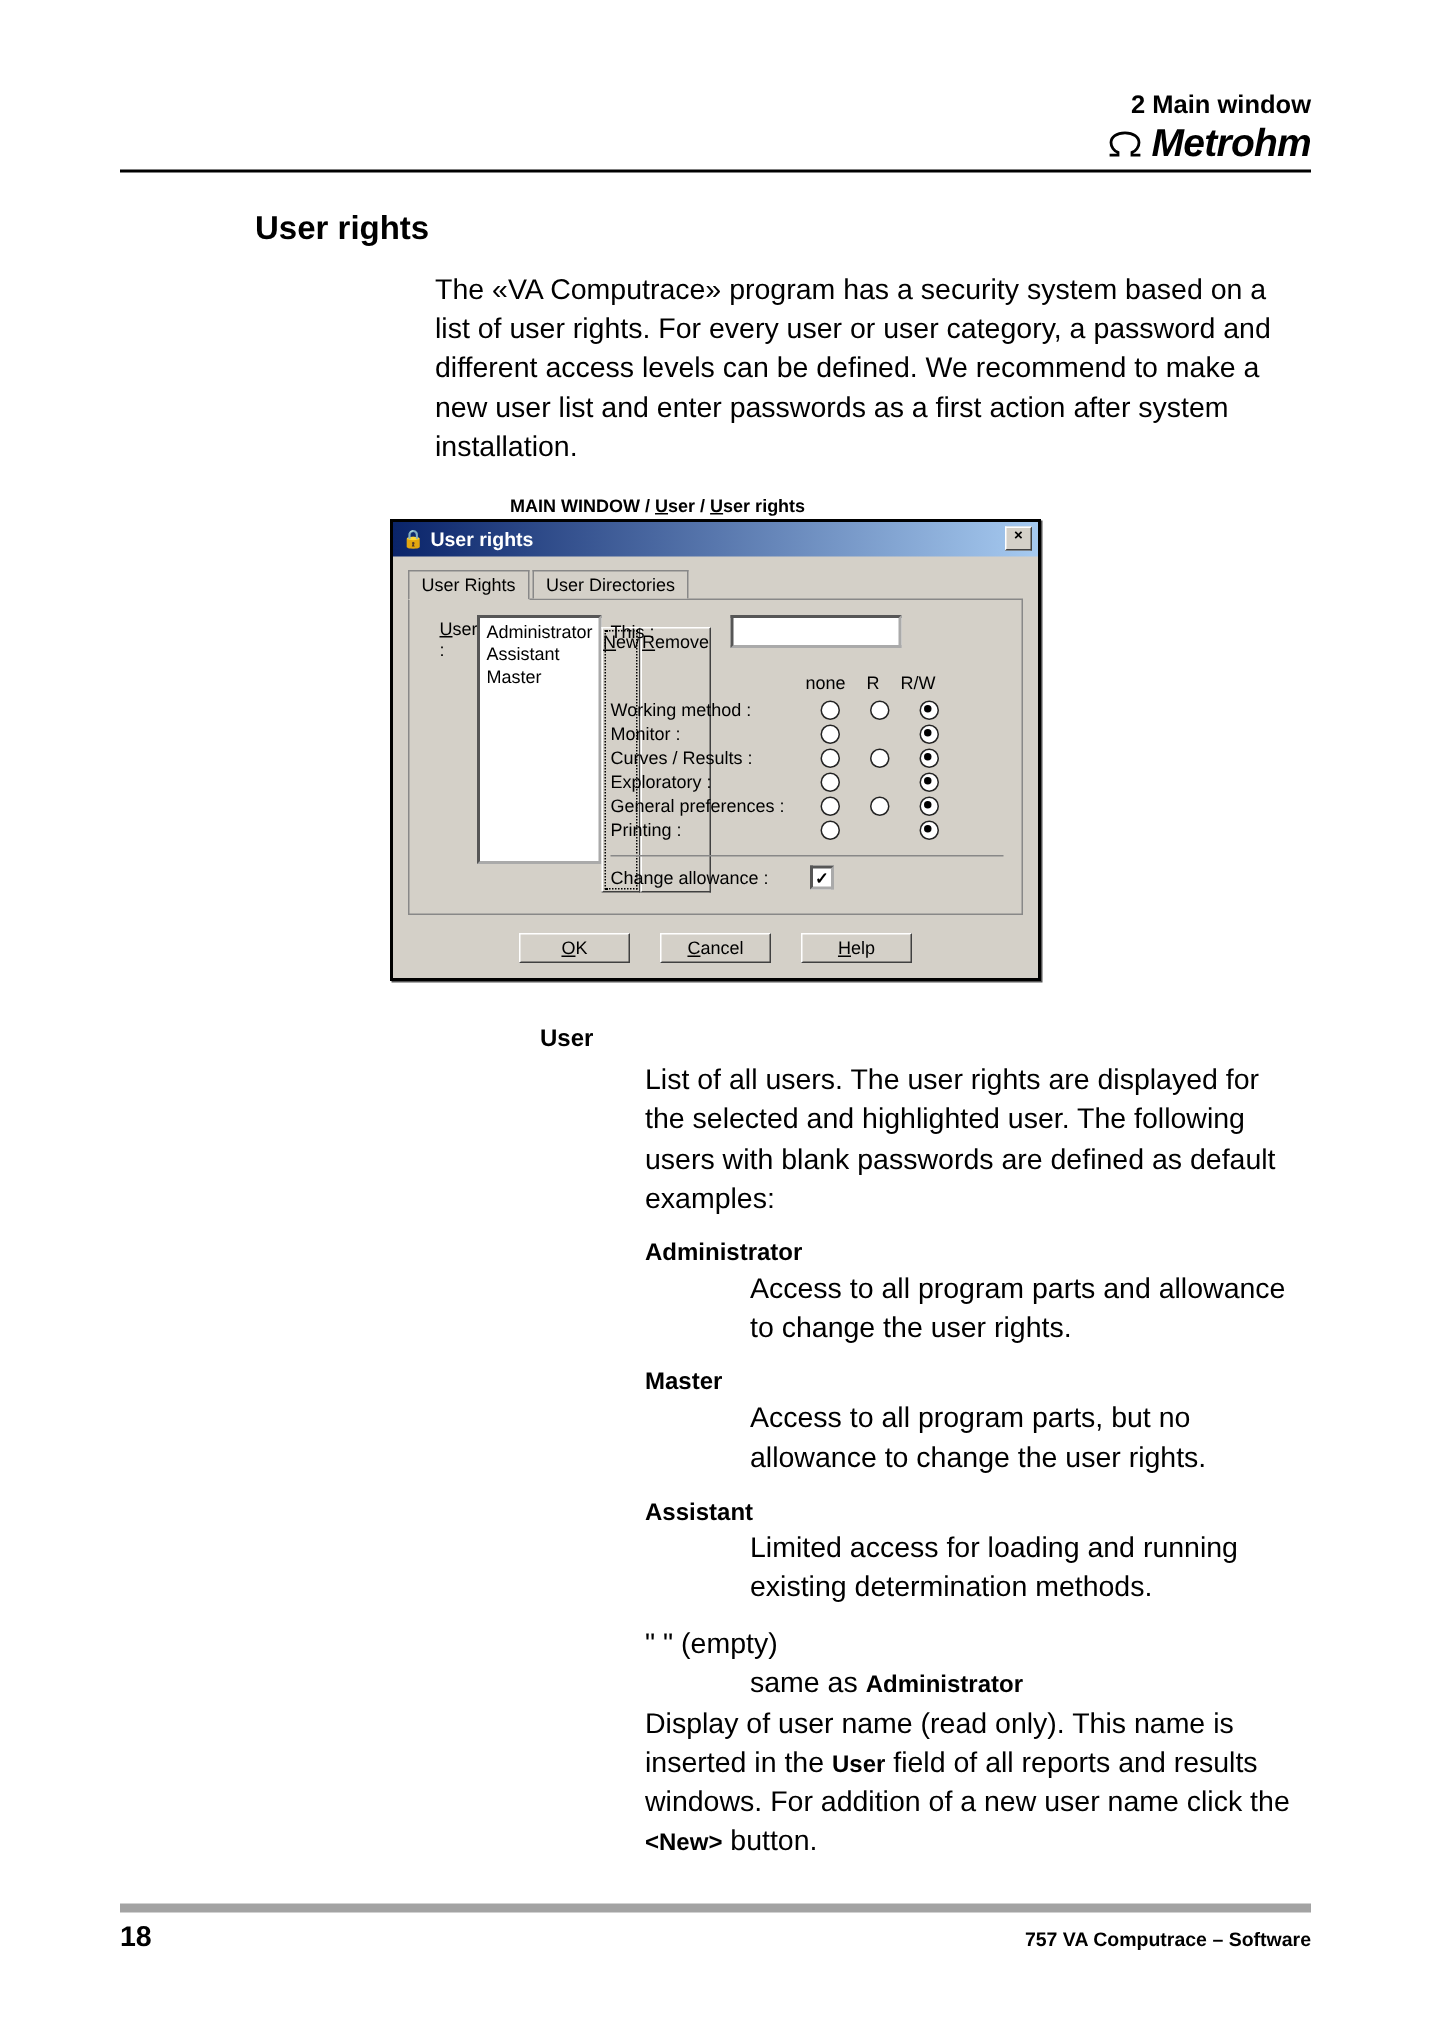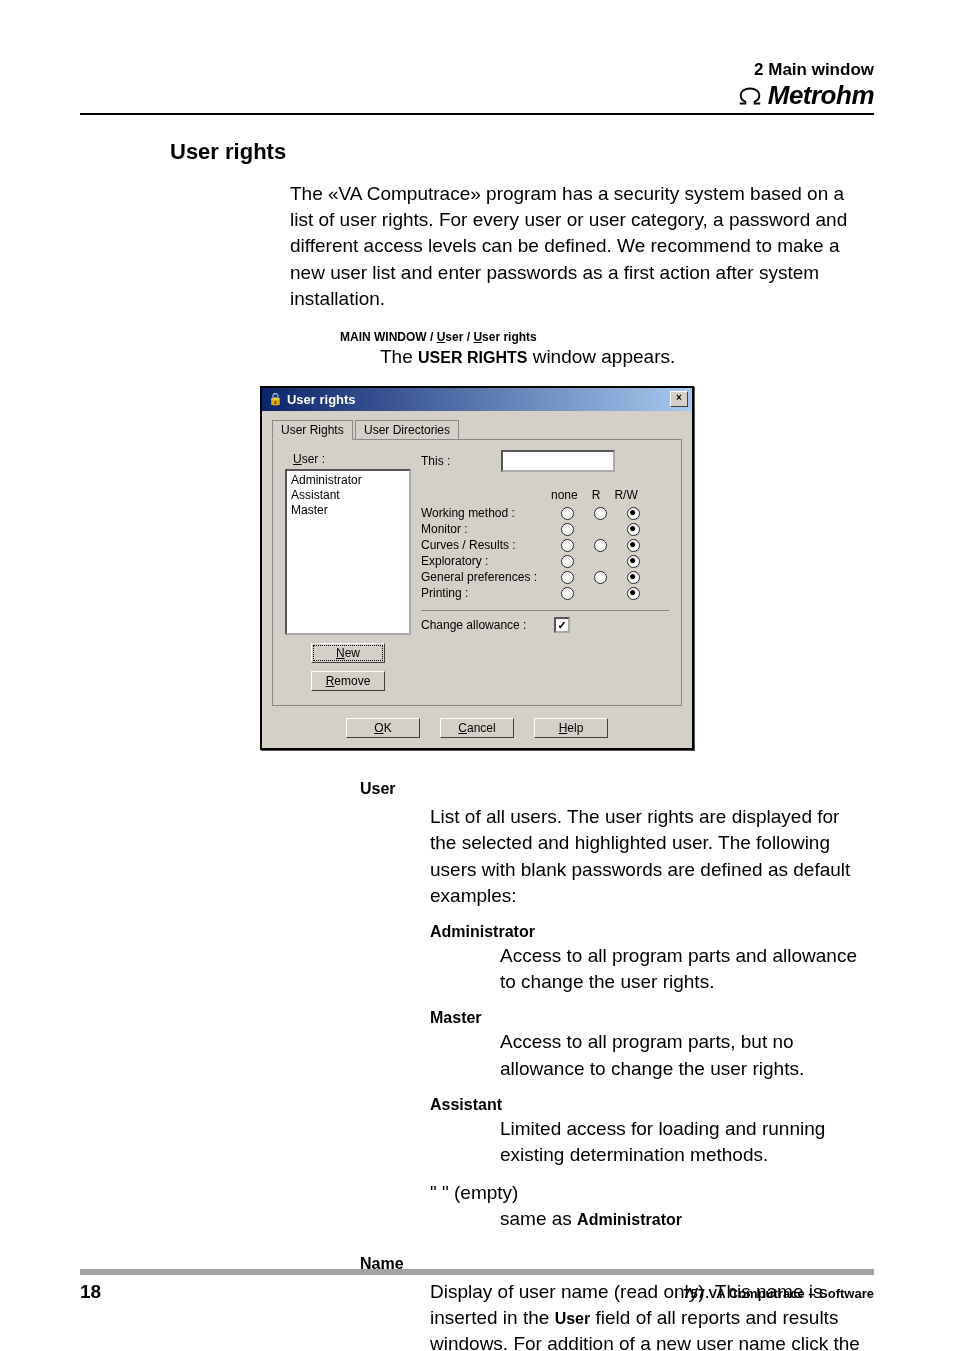--- a/index.html
+++ b/index.html
@@ -107,21 +107,21 @@
     top:1px;
     margin-right:-1px;
   }
   .tab.active{background:#d4d0c8;border-bottom:1px solid #d4d0c8;z-index:2;}
   .tabpanel{
     border:1px solid #888;
     padding:10px 12px 14px 12px;
     background:#d4d0c8;
   }
   .formrow{display:flex;gap:10px;}
-  .leftcol{width:126px;display:flex;flex-direction:column;}
+  .leftcol{width:112px;display:flex;}
   .userlabel{margin:2px 0 3px 8px;}
   .userlabel .ul{text-decoration:underline;}
   .listbox{
     background:#fff;
     border:2px inset #aaa;
     height:158px;
     padding:2px 4px;
     font-size:12px;
     line-height:15px;
   }
@@ -208,23 +208,20 @@
       <span>Metrohm</span>
     </div>
   </div>
 
   <div class="section-title">User rights</div>
 
   <div class="body-text">The «VA Computrace» program has a security system based on a list of user rights. For every user or user category, a password and different access levels can be defined. We recommend to make a new user list and enter passwords as a first action after system installation.</div>
 
   <div class="menupath">
     <span>MAIN WINDOW</span><span> / </span><span class="u">U</span><span>ser</span><span> / </span><span class="u">U</span><span>ser rights</span>
-  </div>
-  <div class="caption-line">
-    <span>The </span><span class="bold">USER RIGHTS</span><span> window appears.</span>
   </div>
 
   <div class="dialog">
     <div class="titlebar">
       <span class="lockicon">🔒</span>
       <span>User rights</span>
       <span class="closebtn">×</span>
     </div>
     <div class="dlgbody">
       <div class="tabs">
@@ -317,21 +314,20 @@
   <div class="subterm-body">Access to all program parts, but no allowance to change the user rights.</div>
 
   <div class="subterm">Assistant</div>
   <div class="subterm-body">Limited access for loading and running existing determination methods.</div>
 
   <div class="subterm-plain">"  " (empty)</div>
   <div class="subterm-body">
     <span>same as </span><span class="inline-bold">Administrator</span>
   </div>
 
-  <div class="term">Name</div>
   <div class="term-body">
     <span>Display of user name (read only). This name is inserted in the </span><span class="inline-bold">User</span><span> field of all reports and results windows. For addition of a new user name click the </span><span class="inline-bold"><span>&lt;</span><span class="u">N</span>ew&gt;</span><span> button.</span>
   </div>
 
 </div>
 
 <div class="footer">
   <span class="pageno">18</span>
   <span class="foottext">757 VA Computrace – Software</span>
 </div>

